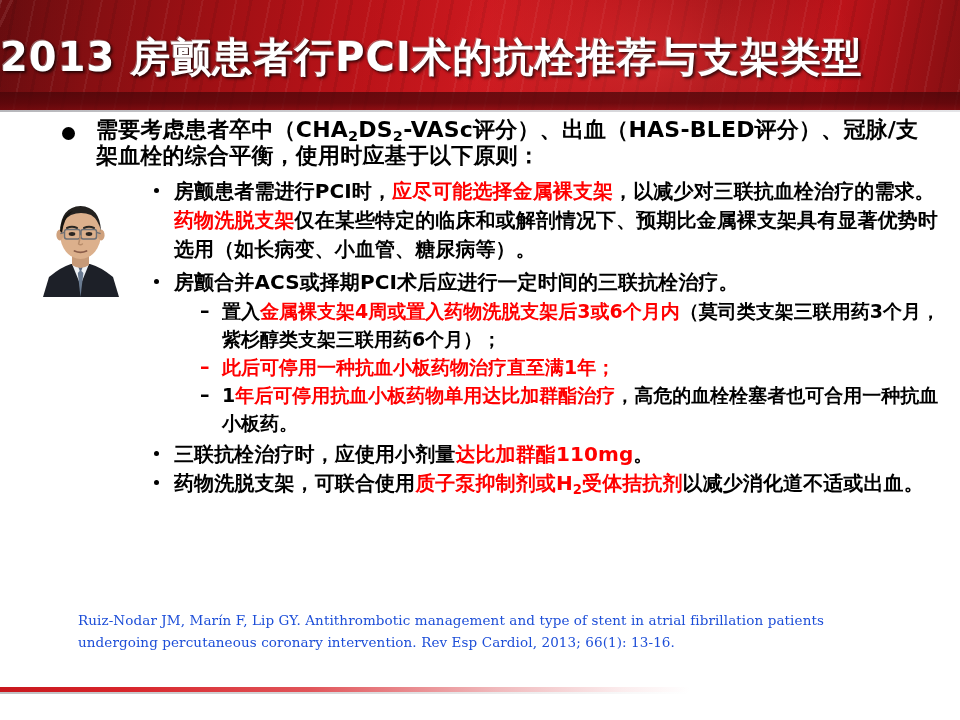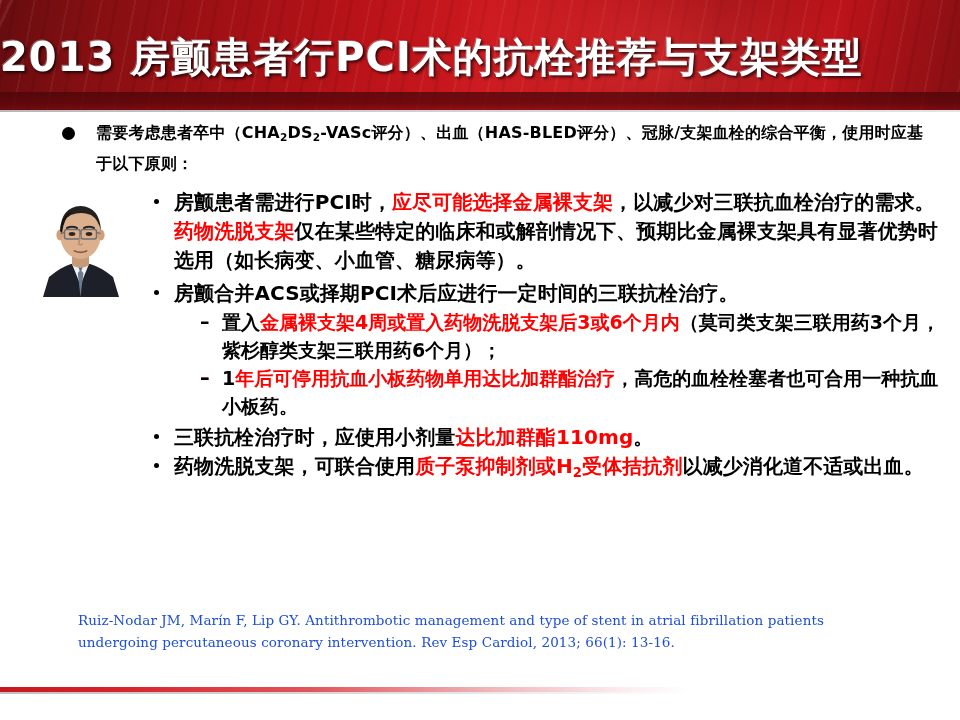--- a/index.html
+++ b/index.html
@@ -48,21 +48,21 @@
     text-shadow: 2px 2px 3px rgba(0,0,0,.65), 0 0 2px rgba(0,0,0,.5),
                  -1px -1px 0 rgba(255,255,255,.35);
     white-space:nowrap;
   }
 
   
   .content{position:absolute;left:0;top:118px;width:960px;}
 
   .lvl1{
     position:relative;margin:0 0 0 0;padding:0 30px 0 96px;
-    font-size:16px;font-weight:bold;color:#000;line-height:30px;
+    font-size:22px;font-weight:bold;color:#000;line-height:24px;
     letter-spacing:.2px;
   }
   .lvl1 .dot{
     position:absolute;left:62px;top:9px;width:13px;height:13px;
     border-radius:50%;background:#000;
   }
 
   .lvl2{
     position:relative;padding:0 8px 0 174px;
     font-size:20px;font-weight:bold;color:#000;line-height:29px;
@@ -190,20 +190,21 @@
       <span>房颤合并ACS或择期PCI术后应进行一定时间的三联抗栓治疗。</span>
     </div>
 
     <div class="lvl3">
       <span class="dash">–</span>
       <span><span>置入</span><span class="r">金属裸支架4周或置入药物洗脱支架后3或6个月内</span><span>（莫司类支架三联用药3个月，紫杉醇类支架三联用药6个月）；</span></span>
     </div>
 
     <div class="lvl3 red">
       <span class="dash">–</span>
+      <span><span class="r">此后可停用一种抗血小板药物治疗直至满1年</span><span class="r">；</span></span>
     </div>
 
     <div class="lvl3">
       <span class="dash">–</span>
       <span><span class="k">1</span><span class="r">年后可停用抗血小板药物单用达比加群酯治疗</span><span>，高危的血栓栓塞者也可合用一种抗血小板药。</span></span>
     </div>
 
     <div class="sp-c"></div>
 
     <div class="lvl2">

